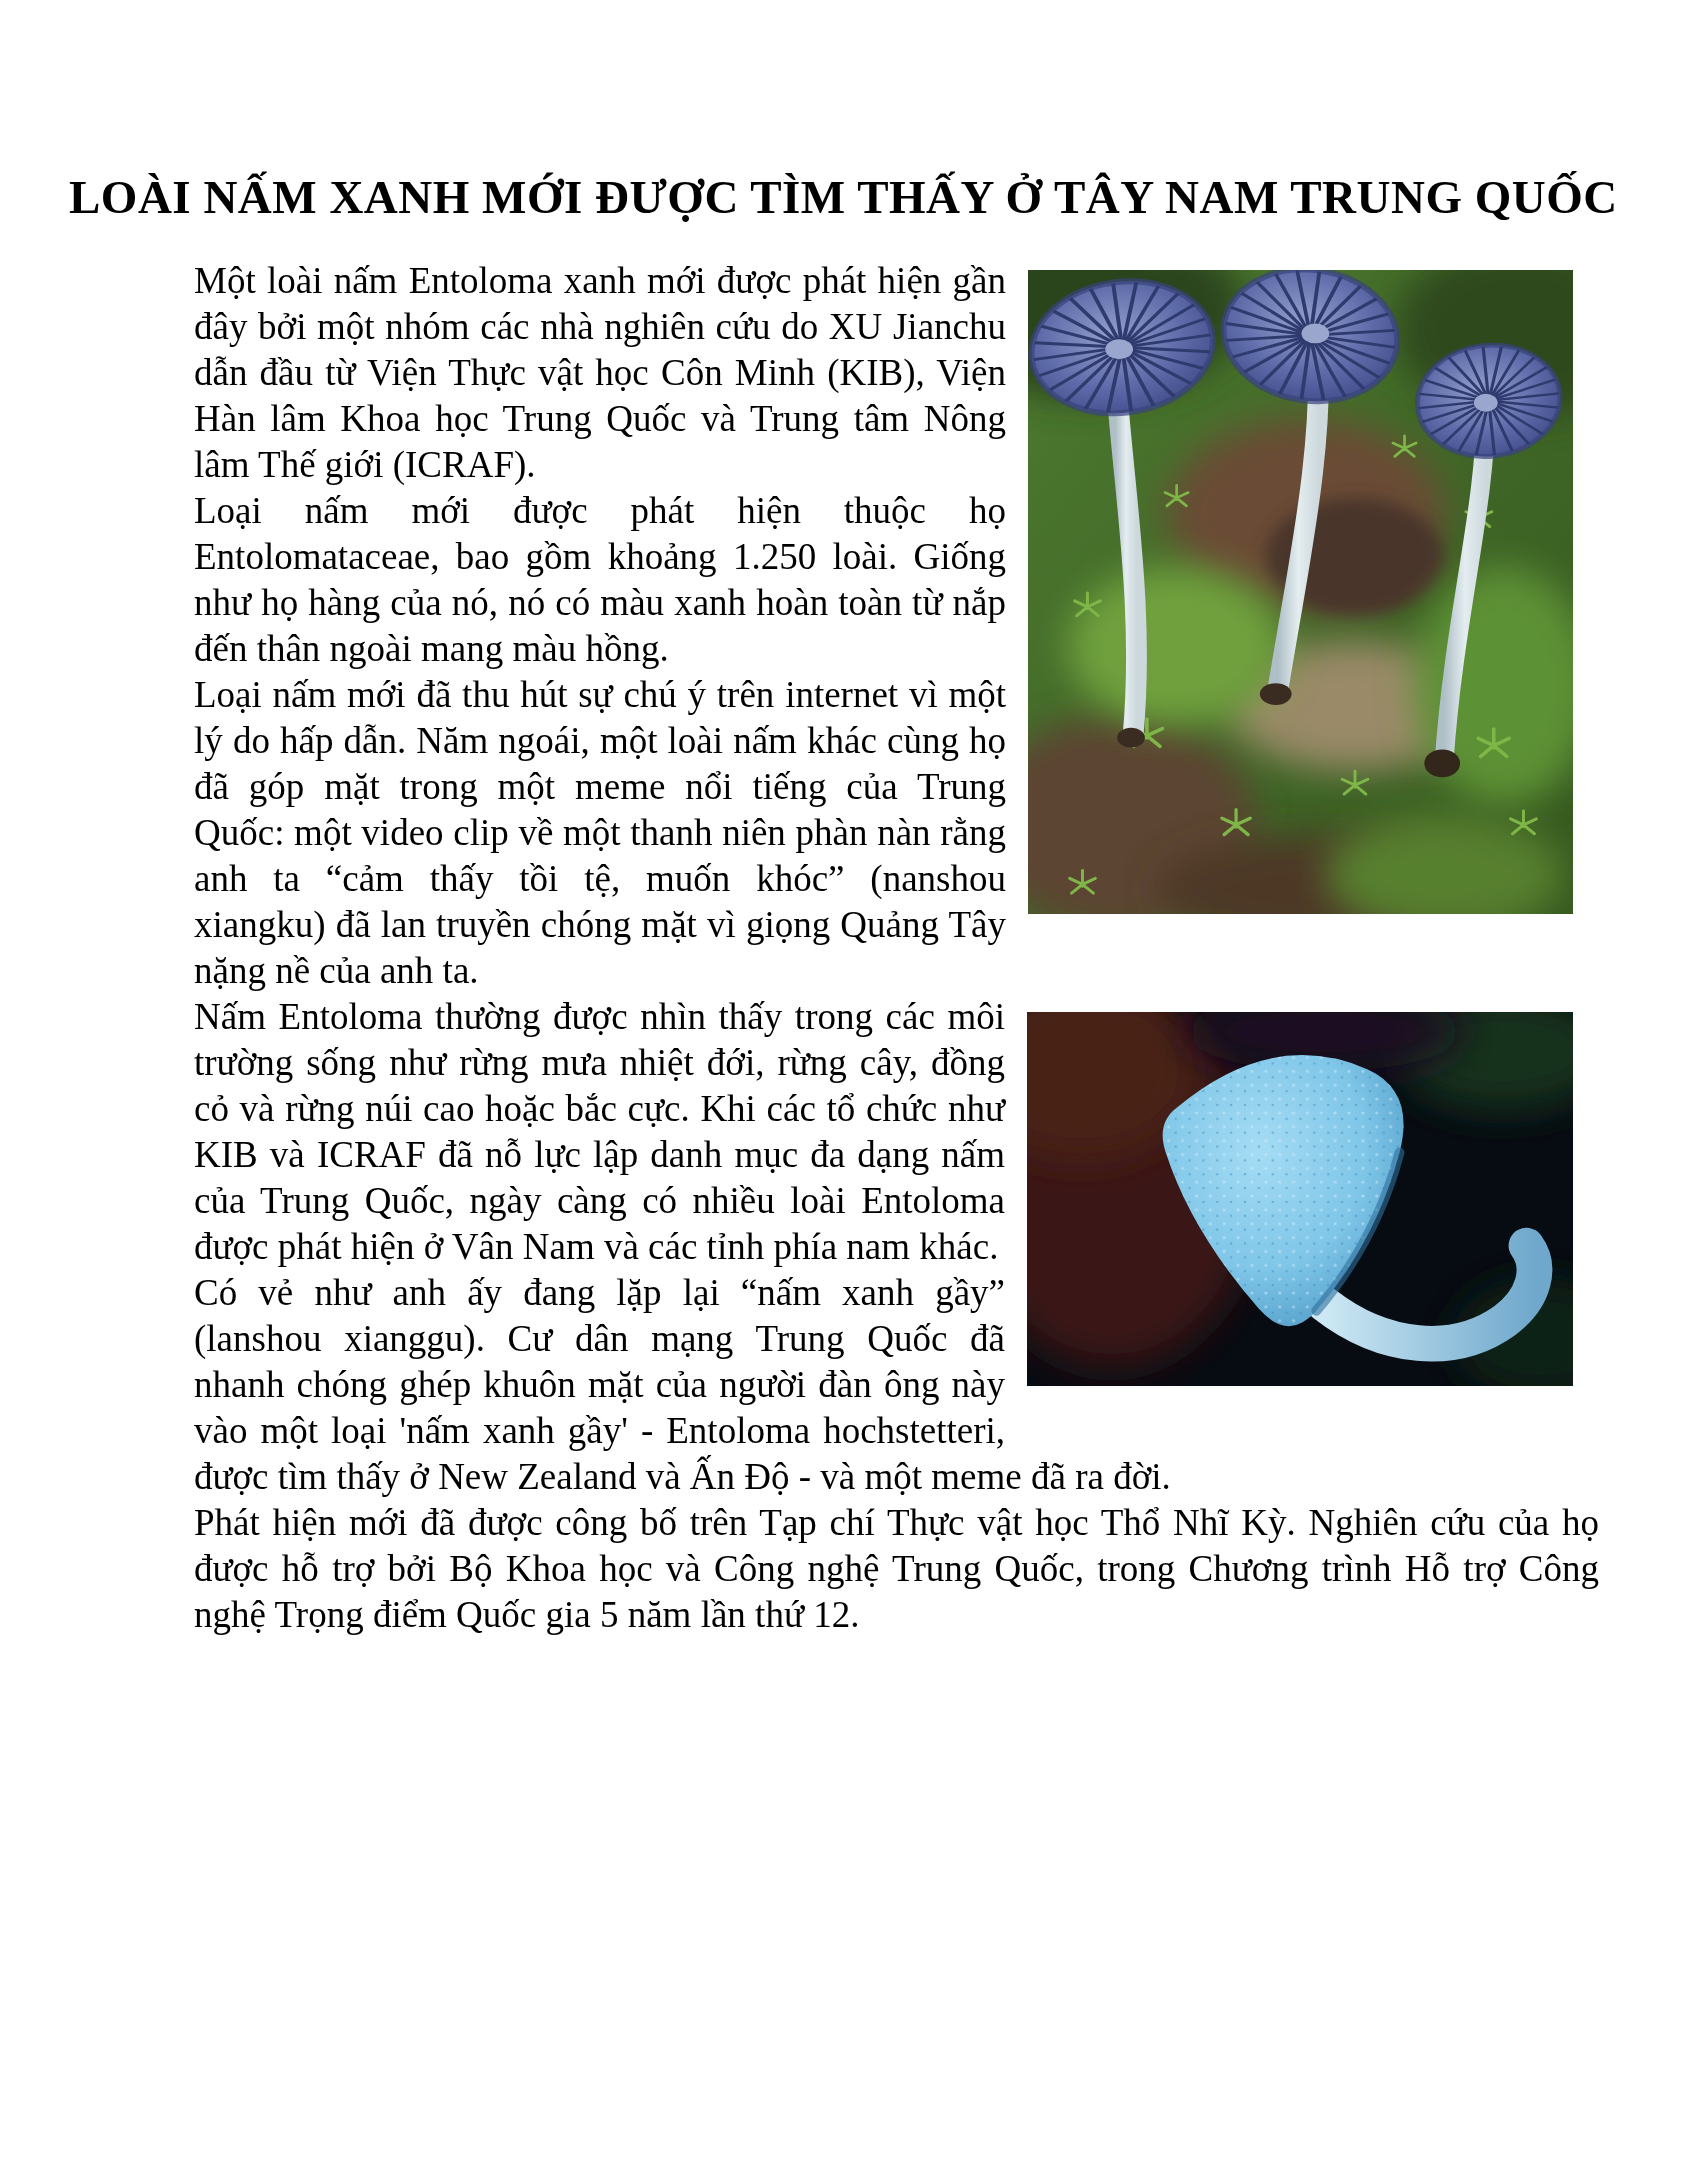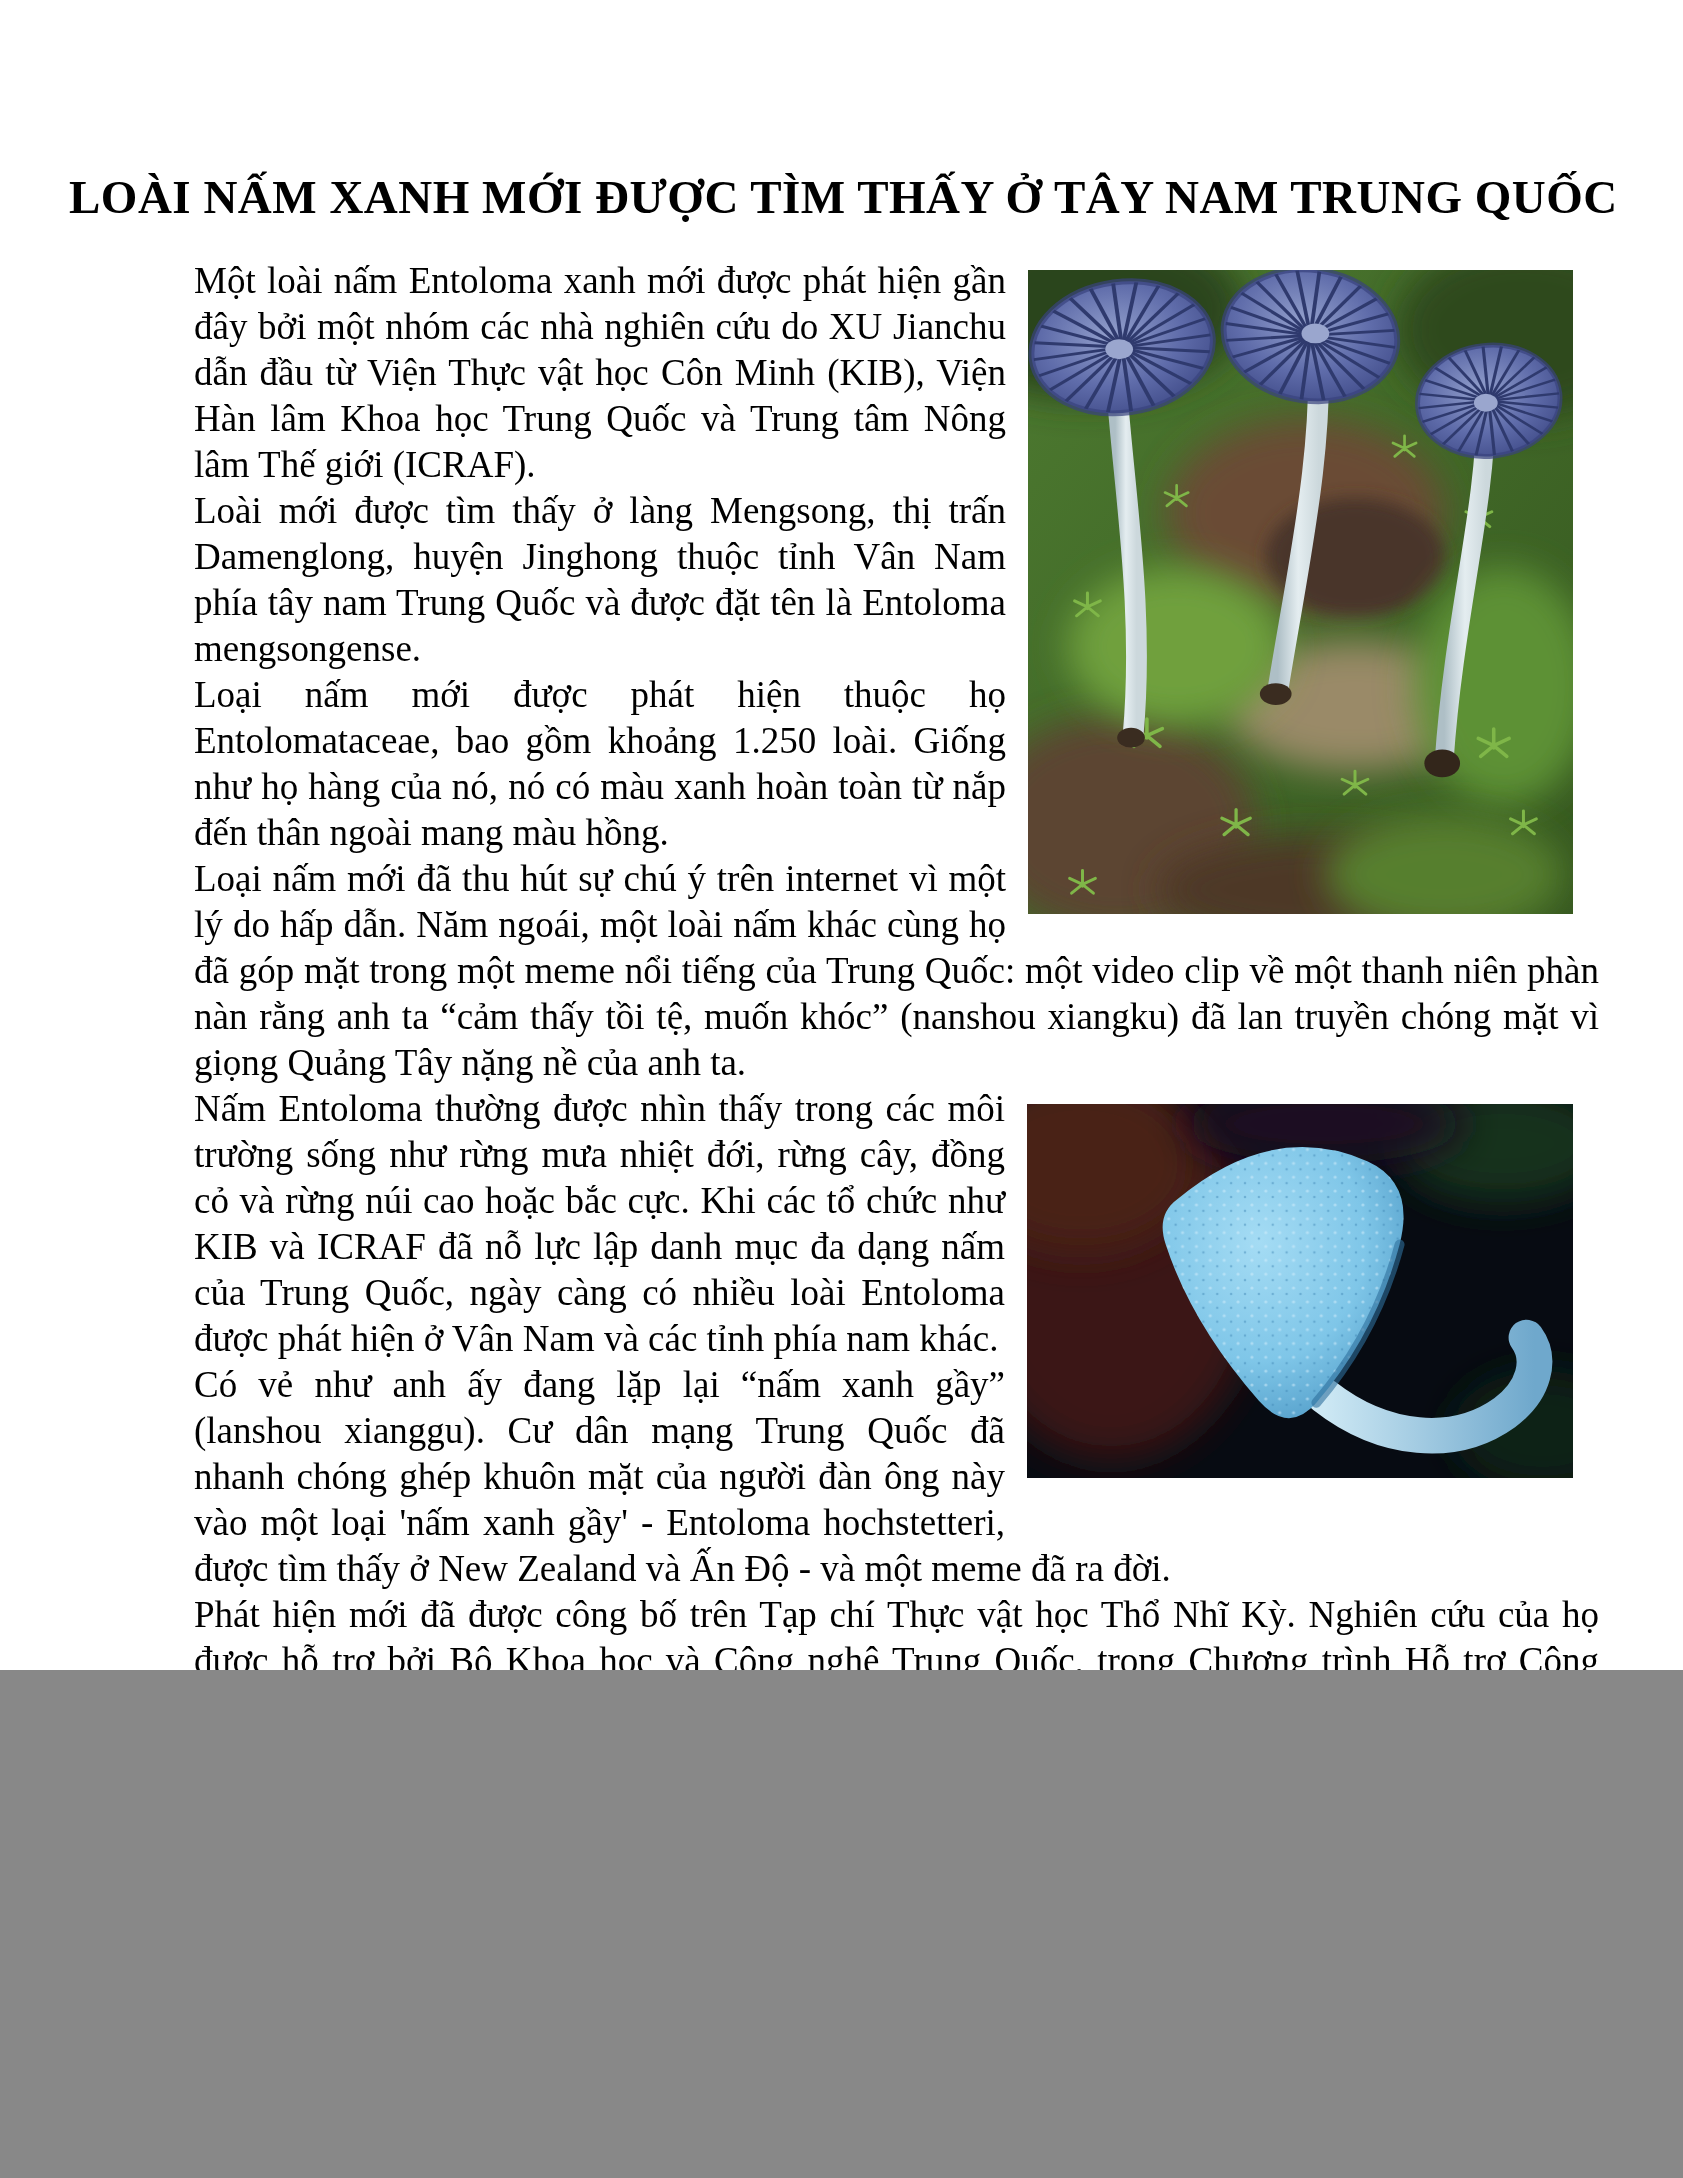--- a/index.html
+++ b/index.html
@@ -1,18 +1,18 @@
 <!DOCTYPE html>
 <html lang="vi"><head>
 <meta charset="utf-8">
 <style>
   html,body{margin:0;padding:0;background:#888;}
   .page{
     position:relative;
-    width:1683px;height:1670px;
+    width:1683px;height:2178px;
     margin:0 auto;
     background:#ffffff;
     font-family:"Liberation Serif","DejaVu Serif",serif;
     color:#000;
     overflow:hidden;
   }
   .doc-title{
     margin:170px 69px 0 69px;
     text-align:center;
     font-size:47px;
@@ -154,21 +154,20 @@
             <ellipse cx="0" cy="0" rx="72" ry="56" fill="url(#capG)"></ellipse>
             <ellipse cx="0" cy="0" rx="72" ry="56" fill="none" stroke="#39437e" stroke-width="5" opacity="0.7"></ellipse>
           </g>
           <use href="#fan" transform="translate(465,132) rotate(-6) scale(2.85,2.2)"></use>
           <ellipse cx="462" cy="134" rx="12" ry="9" fill="#9aa6ce"></ellipse>
         </g>
       </svg>
     </figure>
 
     <p>Một loài nấm Entoloma xanh mới được phát hiện gần đây bởi một nhóm các nhà nghiên cứu do XU Jianchu dẫn đầu từ Viện Thực vật học Côn Minh (KIB), Viện Hàn lâm Khoa học Trung Quốc và Trung tâm Nông lâm Thế giới (ICRAF).</p>
-    <p>Loài mới được tìm thấy ở làng Mengsong, thị trấn Damenglong, huyện Jinghong thuộc tỉnh Vân Nam phía tây nam Trung Quốc và được đặt tên là Entoloma mengsongense.</p>
     <p>Loại nấm mới được phát hiện thuộc họ Entolomataceae, bao gồm khoảng 1.250 loài. Giống như họ hàng của nó, nó có màu xanh hoàn toàn từ nắp đến thân ngoài mang màu hồng.</p>
     <p>Loại nấm mới đã thu hút sự chú ý trên internet vì một lý do hấp dẫn. Năm ngoái, một loài nấm khác cùng họ đã góp mặt trong một meme nổi tiếng của Trung Quốc: một video clip về một thanh niên phàn nàn rằng anh ta “cảm thấy tồi tệ, muốn khóc” (nanshou xiangku) đã lan truyền chóng mặt vì giọng Quảng Tây nặng nề của anh ta.</p>
 
     <figure class="fig2">
       <svg viewBox="0 0 551 378" preserveAspectRatio="none" role="img">
         <defs>
           <radialGradient id="cap2G" cx="0.4" cy="0.35" r="0.8">
             <stop offset="0" stop-color="#a5dcf4"></stop>
             <stop offset="0.55" stop-color="#7fc6e8"></stop>
             <stop offset="1" stop-color="#4692c0"></stop>

